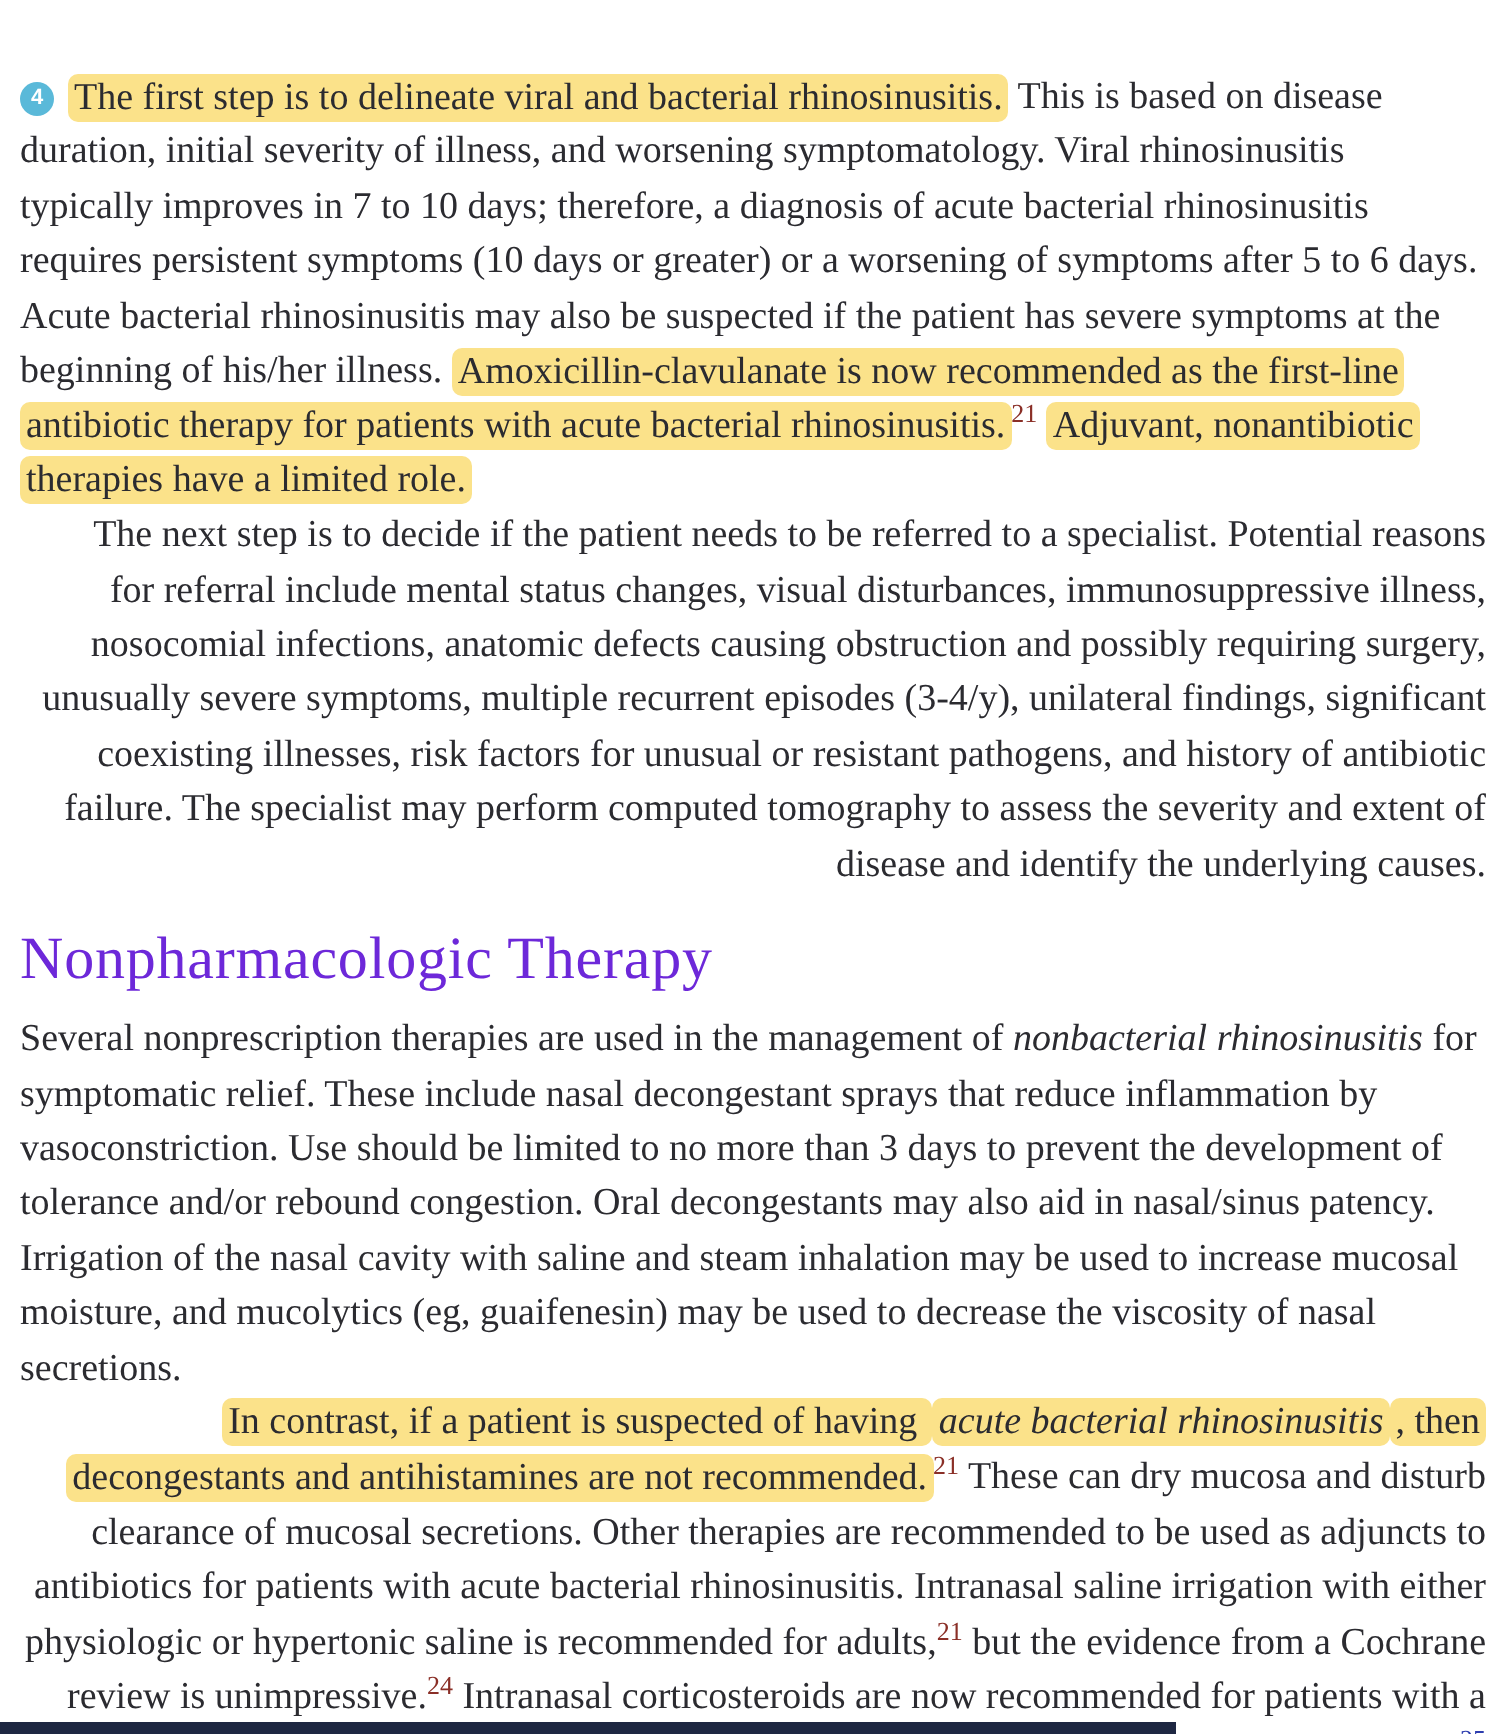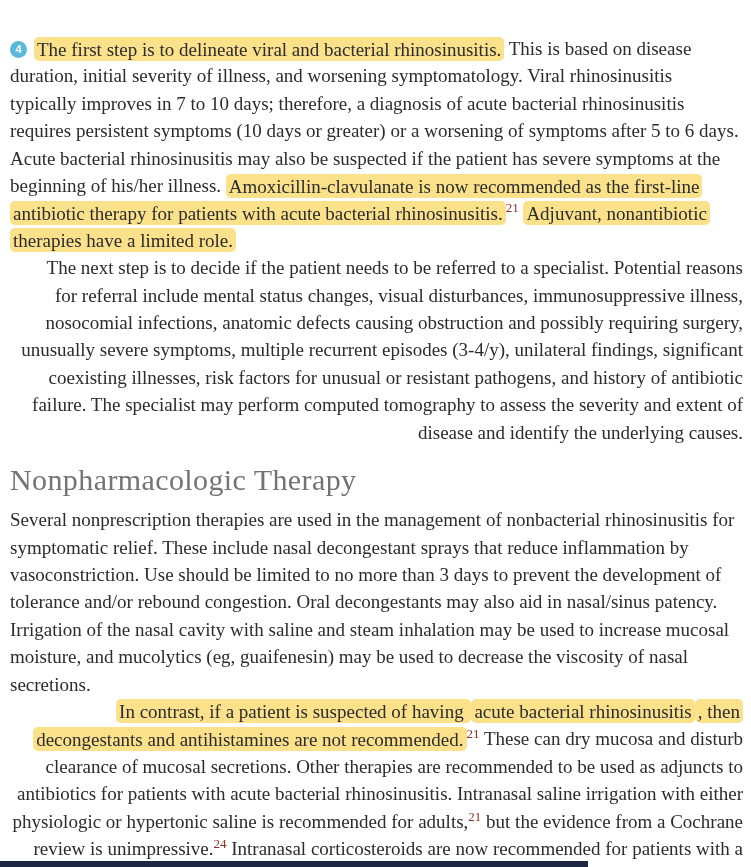--- a/index.html
+++ b/index.html
@@ -30,21 +30,21 @@
     font-size: 30px;
     line-height: 34px;
     letter-spacing: 0.4px;
   }
   .hl {
     border-radius: 5px;
     padding: 1.5px 3px;
     -webkit-box-decoration-break: clone;
     box-decoration-break: clone;
   }
-  .it { }
+  .it { font-style: italic; }
   sup {
     font-size: 13px;
     line-height: 0;
     vertical-align: baseline;
     position: relative;
     top: -7px;
     cursor: pointer;
   }
   .badge {
     display: inline-flex;
@@ -68,18 +68,18 @@
     height: 6px;
   }
 </style>
 </head>
 <body>
 
 <div class="page">
   <div class="article" id="article" style="color: rgb(43, 43, 48);">
       <p><span class="badge" style="background: rgb(90, 185, 217);">4</span><span class="hl" style="background: rgb(251, 226, 138);">The first step is to delineate viral and bacterial rhinosinusitis.</span><span> This is based on disease duration, initial severity of illness, and worsening symptomatology. Viral rhinosinusitis typically improves in 7 to 10 days; therefore, a diagnosis of acute bacterial rhinosinusitis requires persistent symptoms (10 days or greater) or a worsening of symptoms after 5 to 6 days. Acute bacterial rhinosinusitis may also be suspected if the patient has severe symptoms at the beginning of his/her illness. </span><span class="hl" style="background: rgb(251, 226, 138);">Amoxicillin-clavulanate is now recommended as the first-line antibiotic therapy for patients with acute bacterial rhinosinusitis.</span><sup style="color: rgb(138, 47, 39);">21</sup><span> </span><span class="hl" style="background: rgb(251, 226, 138);">Adjuvant, nonantibiotic therapies have a limited role.</span></p>
       <p class="indent"><span>The next step is to decide if the patient needs to be referred to a specialist. Potential reasons for referral include mental status changes, visual disturbances, immunosuppressive illness, nosocomial infections, anatomic defects causing obstruction and possibly requiring surgery, unusually severe symptoms, multiple recurrent episodes (3-4/y), unilateral findings, significant coexisting illnesses, risk factors for unusual or resistant pathogens, and history of antibiotic failure. The specialist may perform computed tomography to assess the severity and extent of disease and identify the underlying causes.</span></p>
-      <h2 style="color: #737373;">Nonpharmacologic Therapy</h2>
+      <h2 style="color: #6d28d9;">Nonpharmacologic Therapy</h2>
       <p><span>Several nonprescription therapies are used in the management of </span><span class="it">nonbacterial rhinosinusitis</span><span> for symptomatic relief. These include nasal decongestant sprays that reduce inflammation by vasoconstriction. Use should be limited to no more than 3 days to prevent the development of tolerance and/or rebound congestion. Oral decongestants may also aid in nasal/sinus patency. Irrigation of the nasal cavity with saline and steam inhalation may be used to increase mucosal moisture, and mucolytics (eg, guaifenesin) may be used to decrease the viscosity of nasal secretions.</span></p>
       <p class="indent"><span class="hl" style="background: rgb(251, 226, 138);">In contrast, if a patient is suspected of having </span><span class="hl it" style="background: rgb(251, 226, 138);">acute bacterial rhinosinusitis</span><span class="hl" style="background: rgb(251, 226, 138);">, then decongestants and antihistamines are not recommended.</span><sup style="color: rgb(138, 47, 39);">21</sup><span> These can dry mucosa and disturb clearance of mucosal secretions. Other therapies are recommended to be used as adjuncts to antibiotics for patients with acute bacterial rhinosinusitis. Intranasal saline irrigation with either physiologic or hypertonic saline is recommended for adults,</span><sup style="color: rgb(138, 47, 39);">21</sup><span> but the evidence from a Cochrane review is unimpressive.</span><sup style="color: rgb(138, 47, 39);">24</sup><span> Intranasal corticosteroids are now recommended for patients with a history of allergic rhinitis.</span><sup style="color: rgb(45, 61, 174);">25</sup></p>
     </div>
   <div class="bottom-bar" id="bottom-bar" style="background: rgb(30, 39, 66); width: 588px;"></div>
 </div>
 
 </body></html>

